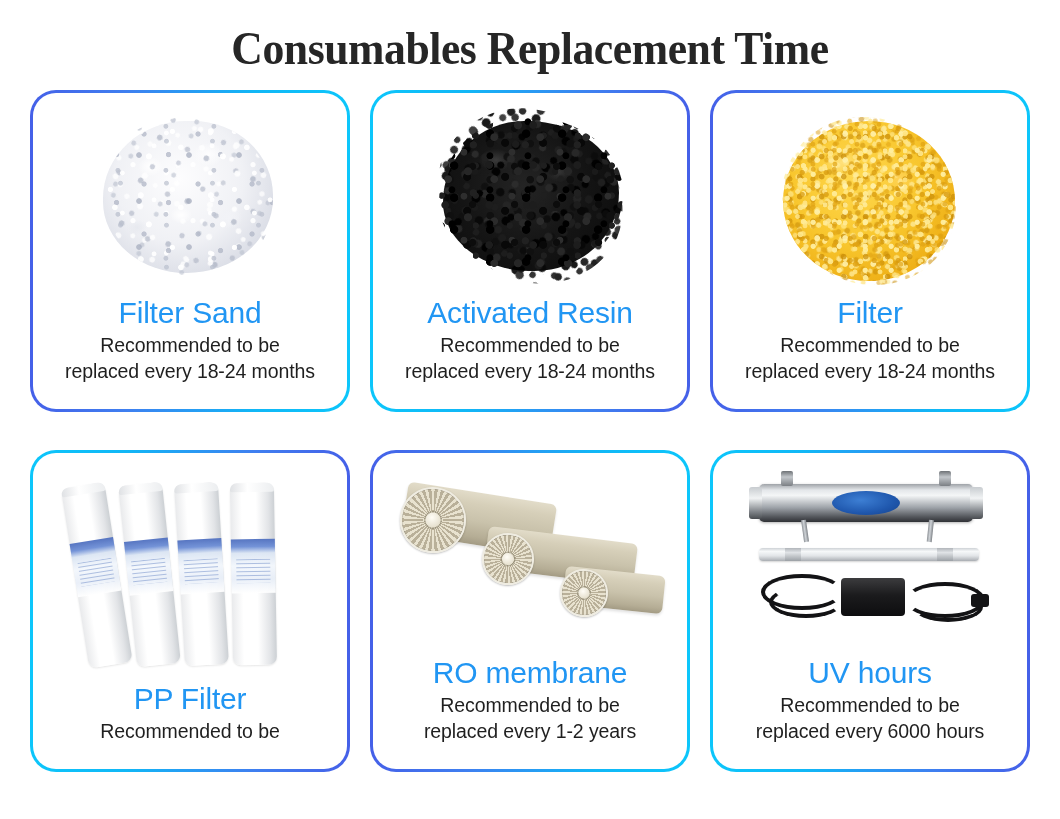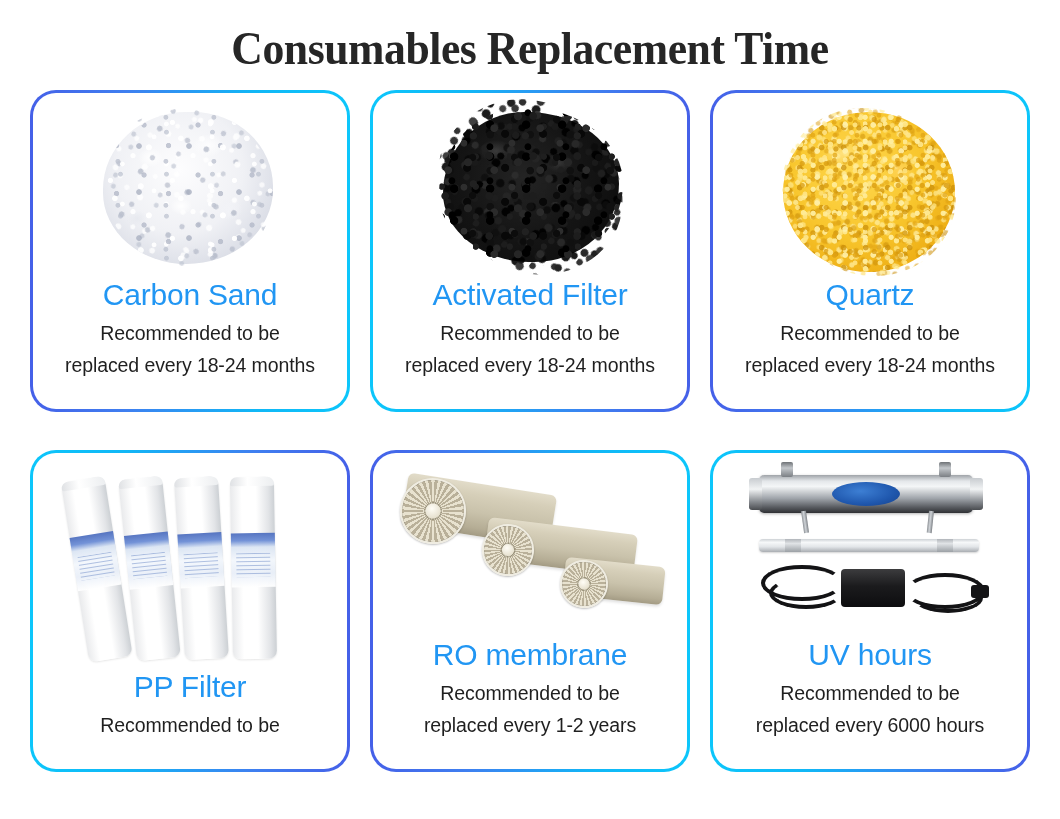--- a/index.html
+++ b/index.html
@@ -91,21 +91,21 @@
     line-height: 36px;
     color: #2196f3;
     font-weight: normal;
     margin: 0 0 1px 0;
     letter-spacing: -0.2px;
   }
   .card-desc {
     font-size: 19.5px;
     line-height: 24px;
     color: #1f1f1f;
-    margin: 8px;
+    margin: 2px;
     padding: 0 8px;
     letter-spacing: -0.1px;
   }
 
   
   .row1 .card-text { padding-bottom: 24px; }
   .row1 .card-media { padding-top: 6px; }
 
   
   .pile-wrap {
@@ -446,51 +446,51 @@
   <div class="grid">
 
     <div class="card row1">
       <div class="card-inner">
         <div class="card-media">
           <div class="pile-wrap">
             <div class="pile pile-quartz"></div>
           </div>
         </div>
         <div class="card-text">
-          <div class="card-title">Carbon Sand</div>
+          <div class="card-title">Filter Sand</div>
           <div class="card-desc">Recommended to be</div>
           <div class="card-desc">replaced every 18-24 months</div>
         </div>
       </div>
     </div>
 
     <div class="card rev row1">
       <div class="card-inner">
         <div class="card-media">
           <div class="pile-wrap">
             <div class="pile pile-carbon"></div>
           </div>
         </div>
         <div class="card-text">
-          <div class="card-title">Activated Filter</div>
+          <div class="card-title">Activated Resin</div>
           <div class="card-desc">Recommended to be</div>
           <div class="card-desc">replaced every 18-24 months</div>
         </div>
       </div>
     </div>
 
     <div class="card row1">
       <div class="card-inner">
         <div class="card-media">
           <div class="pile-wrap">
             <div class="pile pile-resin"></div>
           </div>
         </div>
         <div class="card-text">
-          <div class="card-title">Quartz</div>
+          <div class="card-title">Filter</div>
           <div class="card-desc">Recommended to be</div>
           <div class="card-desc">replaced every 18-24 months</div>
         </div>
       </div>
     </div>
 
     <div class="card rev">
       <div class="card-inner">
         <div class="card-media">
           <div class="pp-wrap">

